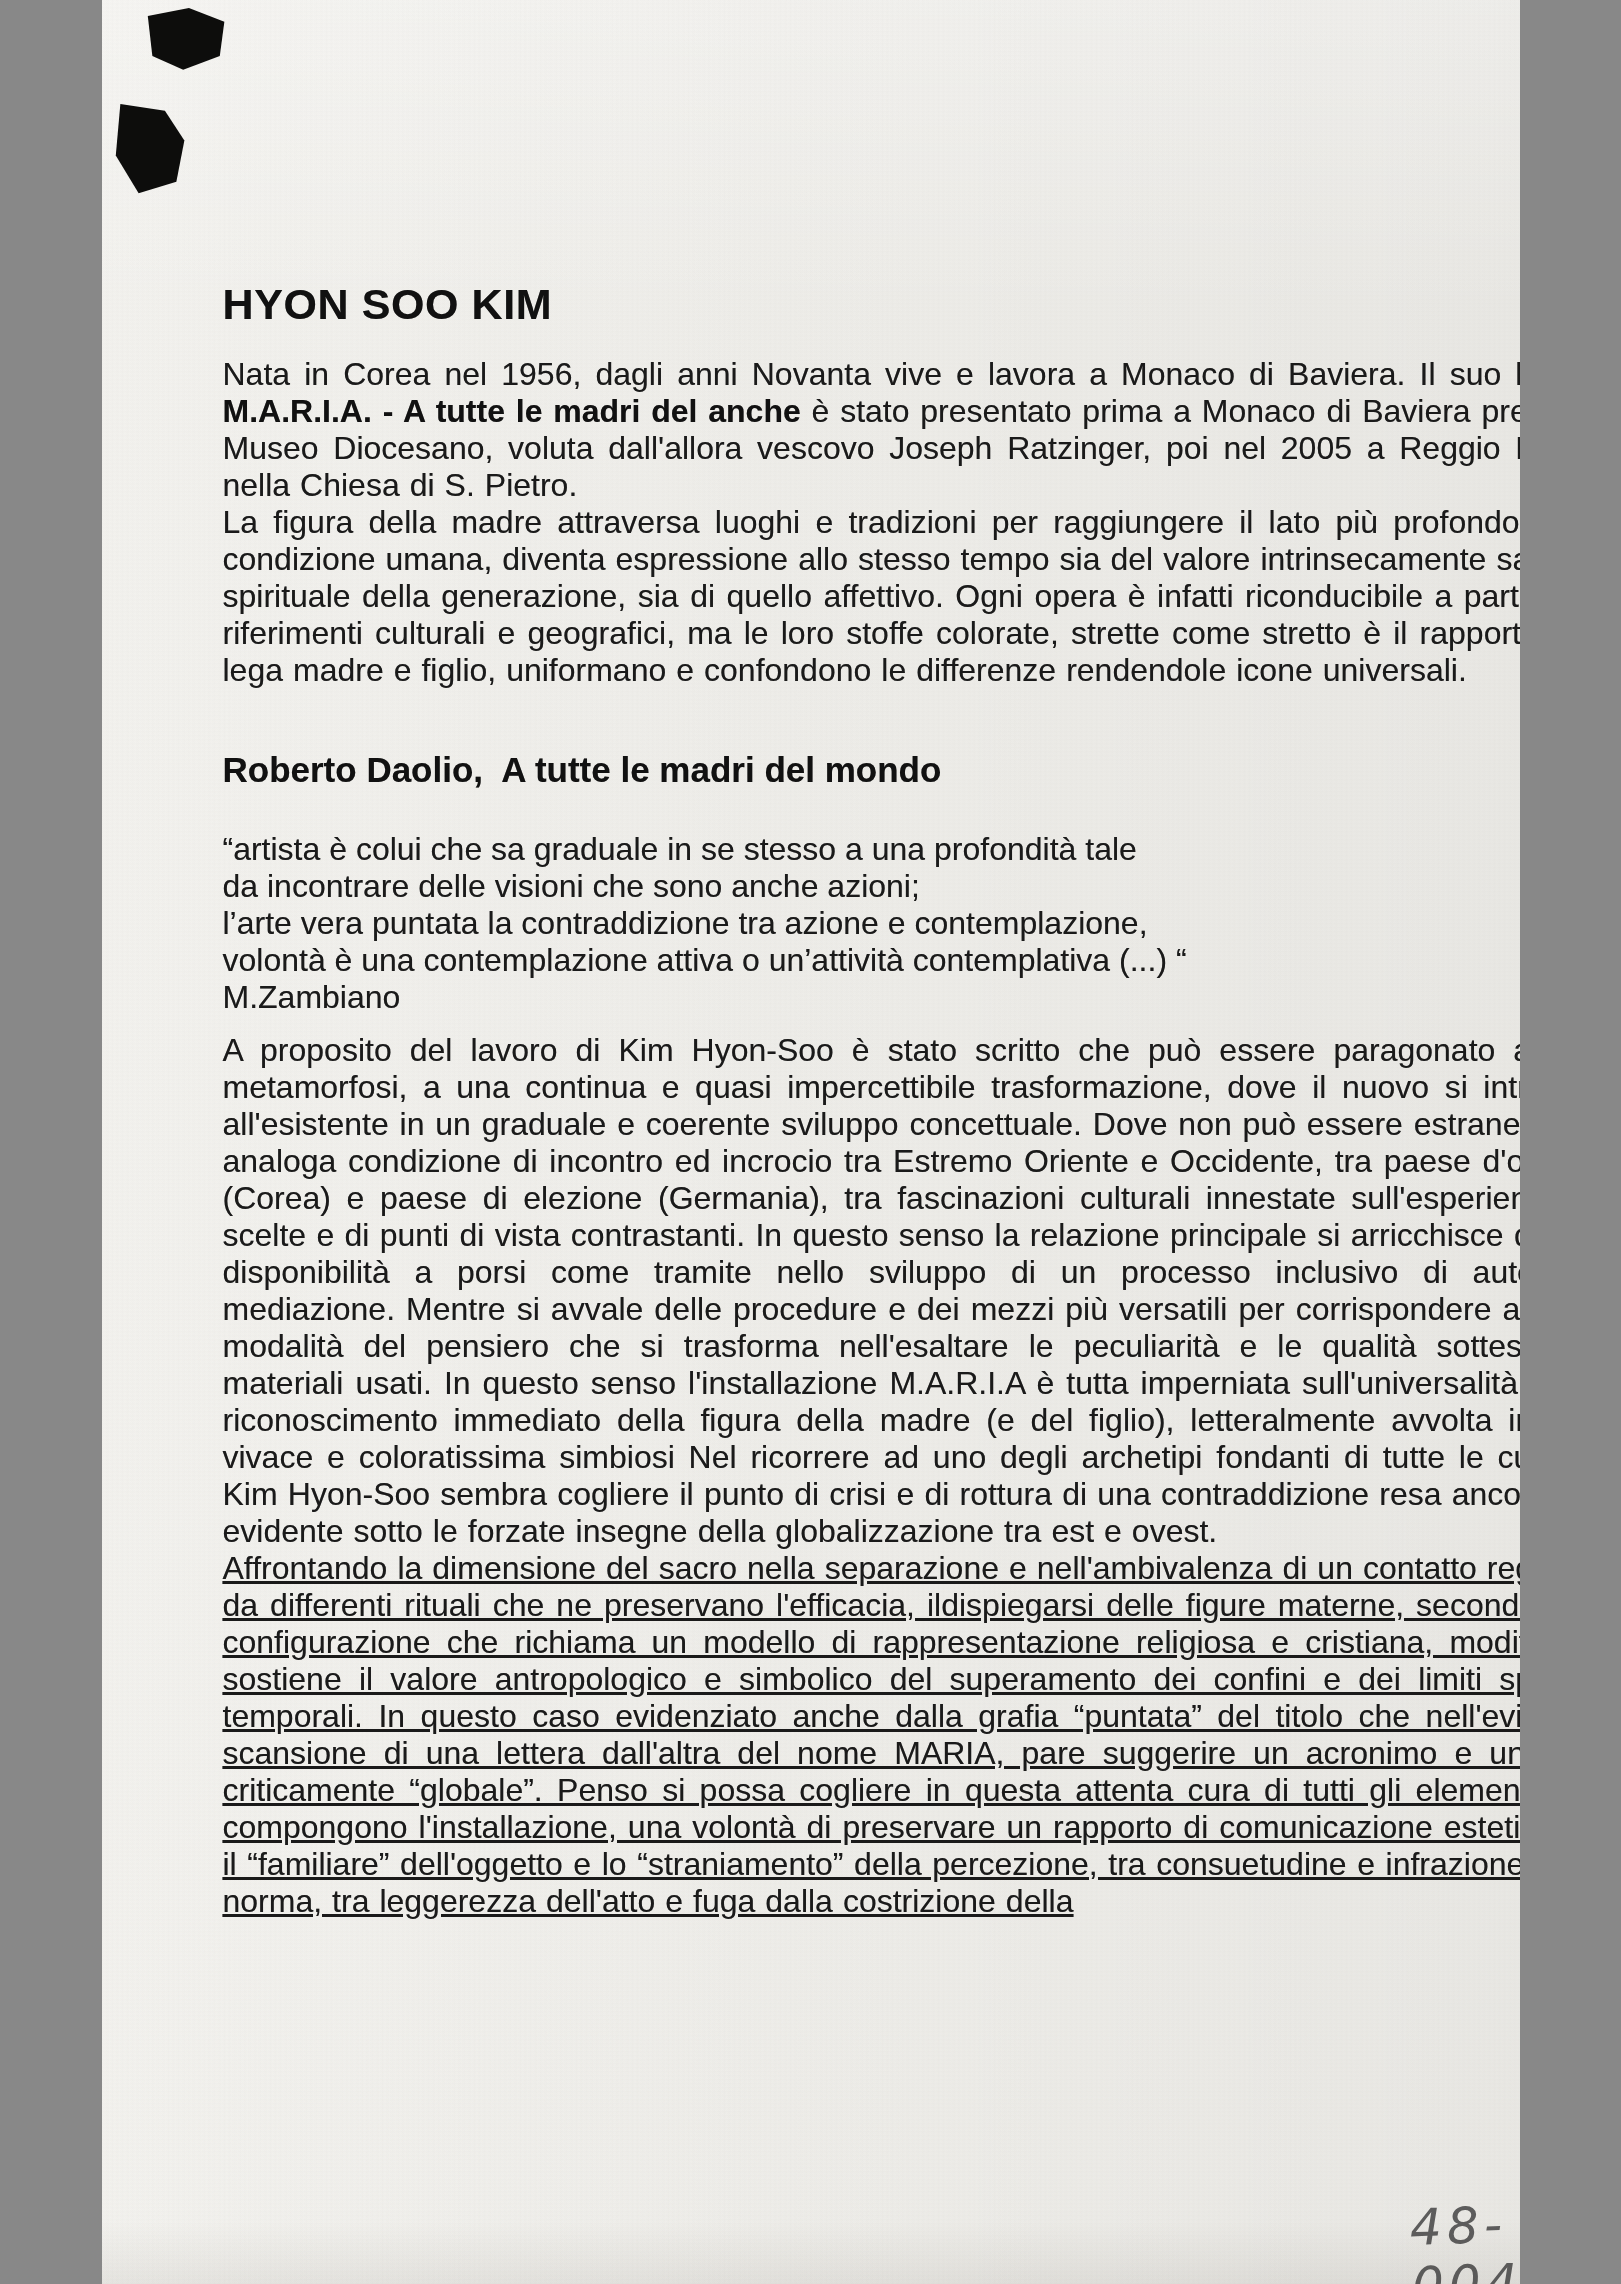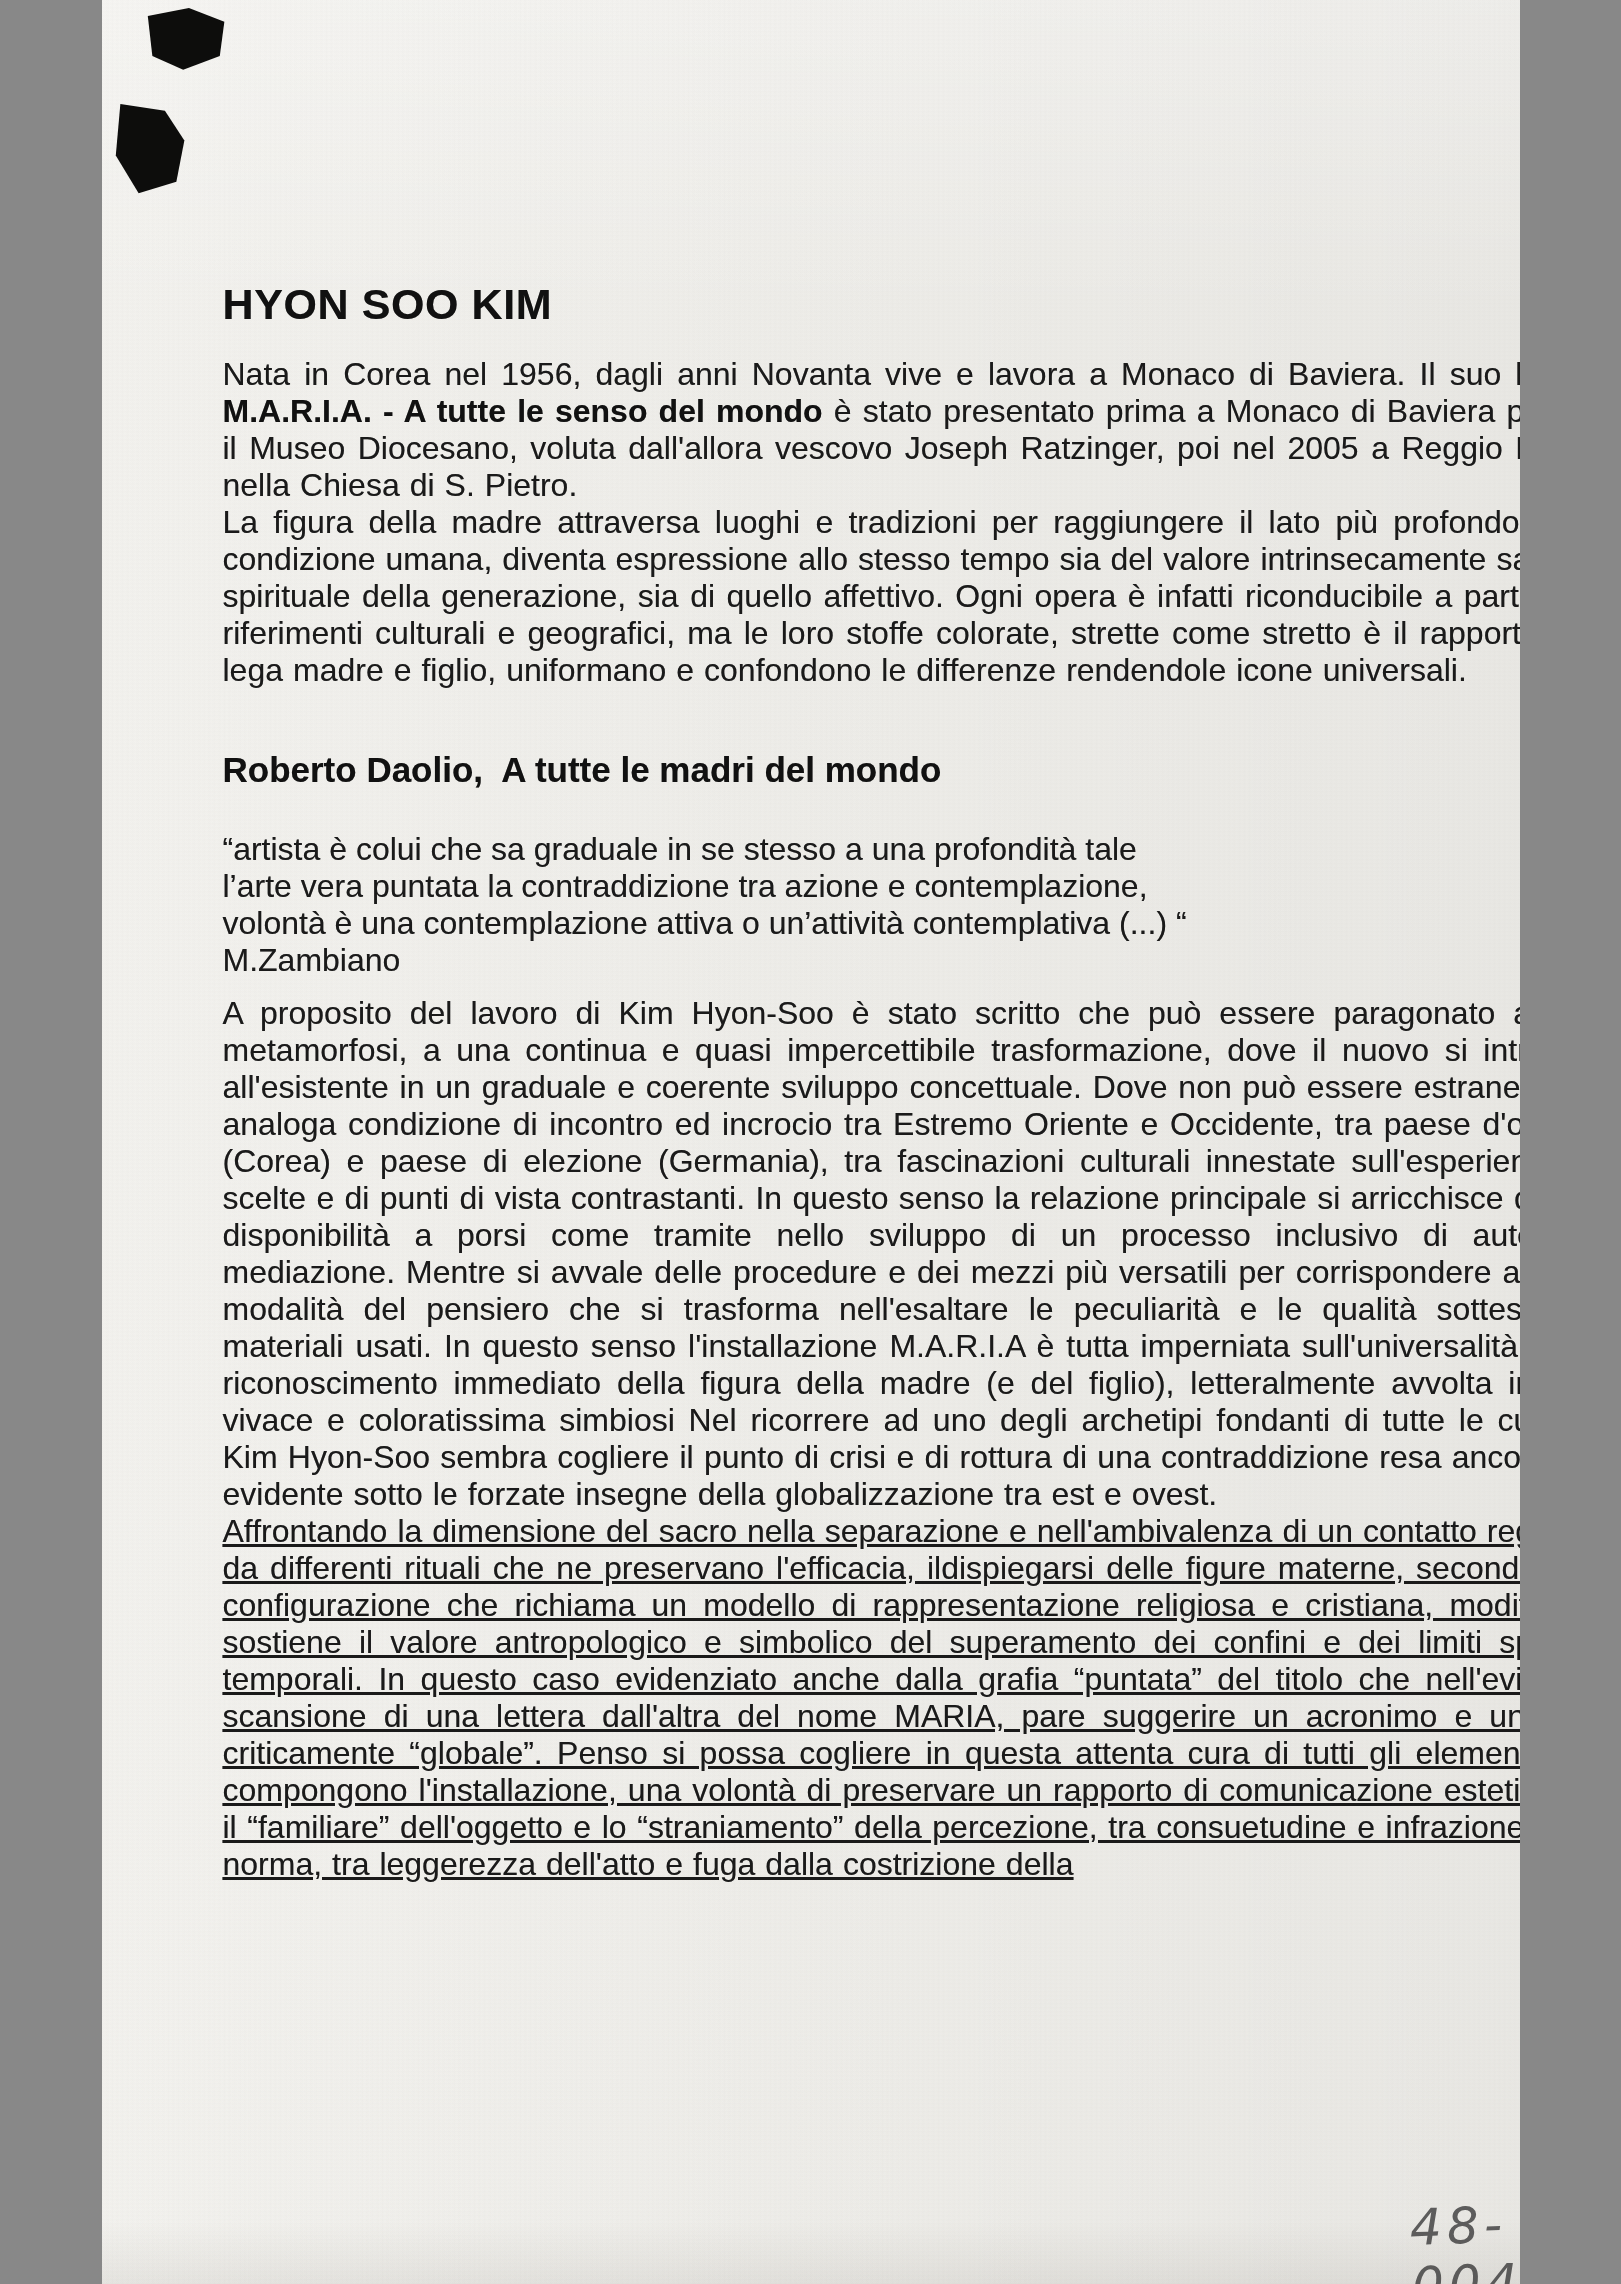--- a/index.html
+++ b/index.html
@@ -115,28 +115,29 @@
 
   <svg class="scan-marks" width="183" height="240" viewBox="0 0 320 420" aria-hidden="true">
     <polygon points="80,28 152,14 214,38 206,98 142,122 88,98" fill="#0d0d0c"></polygon>
     <polygon points="32,182 110,194 144,246 130,318 64,338 24,272" fill="#0d0d0c"></polygon>
   </svg>
 
   <div class="content">
 
     <h1 class="doc-title">HYON SOO KIM</h1>
 
-    <p class="body-par"><span>Nata in Corea nel 1956, dagli anni Novanta vive e lavora a Monaco di Baviera. Il suo lavoro </span><span class="bold-inline">M.A.R.I.A. - A tutte le senso del mondo</span><span> è stato presentato prima a Monaco di Baviera presso il Museo Diocesano, voluta dall'allora vescovo Joseph Ratzinger, poi nel 2005 a Reggio Emilia nella Chiesa di S. Pietro.</span></p>
+    <p class="body-par"><span>Nata in Corea nel 1956, dagli anni Novanta vive e lavora a Monaco di Baviera. Il suo lavoro </span><span class="bold-inline">M.A.R.I.A. - A tutte le madri del anche</span><span> è stato presentato prima a Monaco di Baviera presso il Museo Diocesano, voluta dall'allora vescovo Joseph Ratzinger, poi nel 2005 a Reggio Emilia nella Chiesa di S. Pietro.</span></p>
 
     <p class="body-par">La figura della madre attraversa luoghi e tradizioni per raggiungere il lato più profondo della condizione umana, diventa espressione allo stesso tempo sia del valore intrinsecamente sacro e spirituale della generazione, sia di quello affettivo. Ogni opera è infatti riconducibile a particolari riferimenti culturali e geografici, ma le loro stoffe colorate, strette come stretto è il rapporto che lega madre e figlio, uniformano e confondono le differenze rendendole icone universali.</p>
 
     <h2 class="essay-heading">Roberto Daolio,  A tutte le madri del mondo</h2>
 
     <div class="quote-block">
       <div class="quote-line">“artista è colui che sa graduale in se stesso a una profondità tale</div>
+      <div class="quote-line">da incontrare delle visioni che sono anche azioni;</div>
       <div class="quote-line">l’arte vera puntata la contraddizione tra azione e contemplazione,</div>
       <div class="quote-line">volontà è una contemplazione attiva o un’attività contemplativa (...) “</div>
       <div class="quote-line">M.Zambiano</div>
     </div>
 
     <p class="body-par essay-par-first">A proposito del lavoro di Kim Hyon-Soo è stato scritto che può essere paragonato a una metamorfosi, a una continua e quasi impercettibile trasformazione, dove il nuovo si intreccia all'esistente in un graduale e coerente sviluppo concettuale. Dove non può essere estranea una analoga condizione di incontro ed incrocio tra Estremo Oriente e Occidente, tra paese d'origine (Corea) e paese di elezione (Germania), tra fascinazioni culturali innestate sull'esperienza di scelte e di punti di vista contrastanti. In questo senso la relazione principale si arricchisce di una disponibilità a porsi come tramite nello sviluppo di un processo inclusivo di autentica mediazione. Mentre si avvale delle procedure e dei mezzi più versatili per corrispondere ad una modalità del pensiero che si trasforma nell'esaltare le peculiarità e le qualità sottese dei materiali usati. In questo senso l'installazione M.A.R.I.A è tutta imperniata sull'universalità di un riconoscimento immediato della figura della madre (e del figlio), letteralmente avvolta in una vivace e coloratissima simbiosi Nel ricorrere ad uno degli archetipi fondanti di tutte le culture, Kim Hyon-Soo sembra cogliere il punto di crisi e di rottura di una contraddizione resa ancora più evidente sotto le forzate insegne della globalizzazione tra est e ovest.</p>
 
     <p class="body-par essay-par-next">Affrontando la dimensione del sacro nella separazione e nell'ambivalenza di un contatto regolato da differenti rituali che ne preservano l'efficacia, ildispiegarsi delle figure materne, secondo una configurazione che richiama un modello di rappresentazione religiosa e cristiana, modifica e sostiene il valore antropologico e simbolico del superamento dei confini e dei limiti spazio-temporali. In questo caso evidenziato anche dalla grafia “puntata” del titolo che nell'evidente scansione di una lettera dall'altra del nome MARIA, pare suggerire un acronimo e un logo criticamente “globale”. Penso si possa cogliere in questa attenta cura di tutti gli elementi che compongono l'installazione, una volontà di preservare un rapporto di comunicazione estetica tra il “familiare” dell'oggetto e lo “straniamento” della percezione, tra consuetudine e infrazione della norma, tra leggerezza dell'atto e fuga dalla costrizione della</p>
 
   </div>

